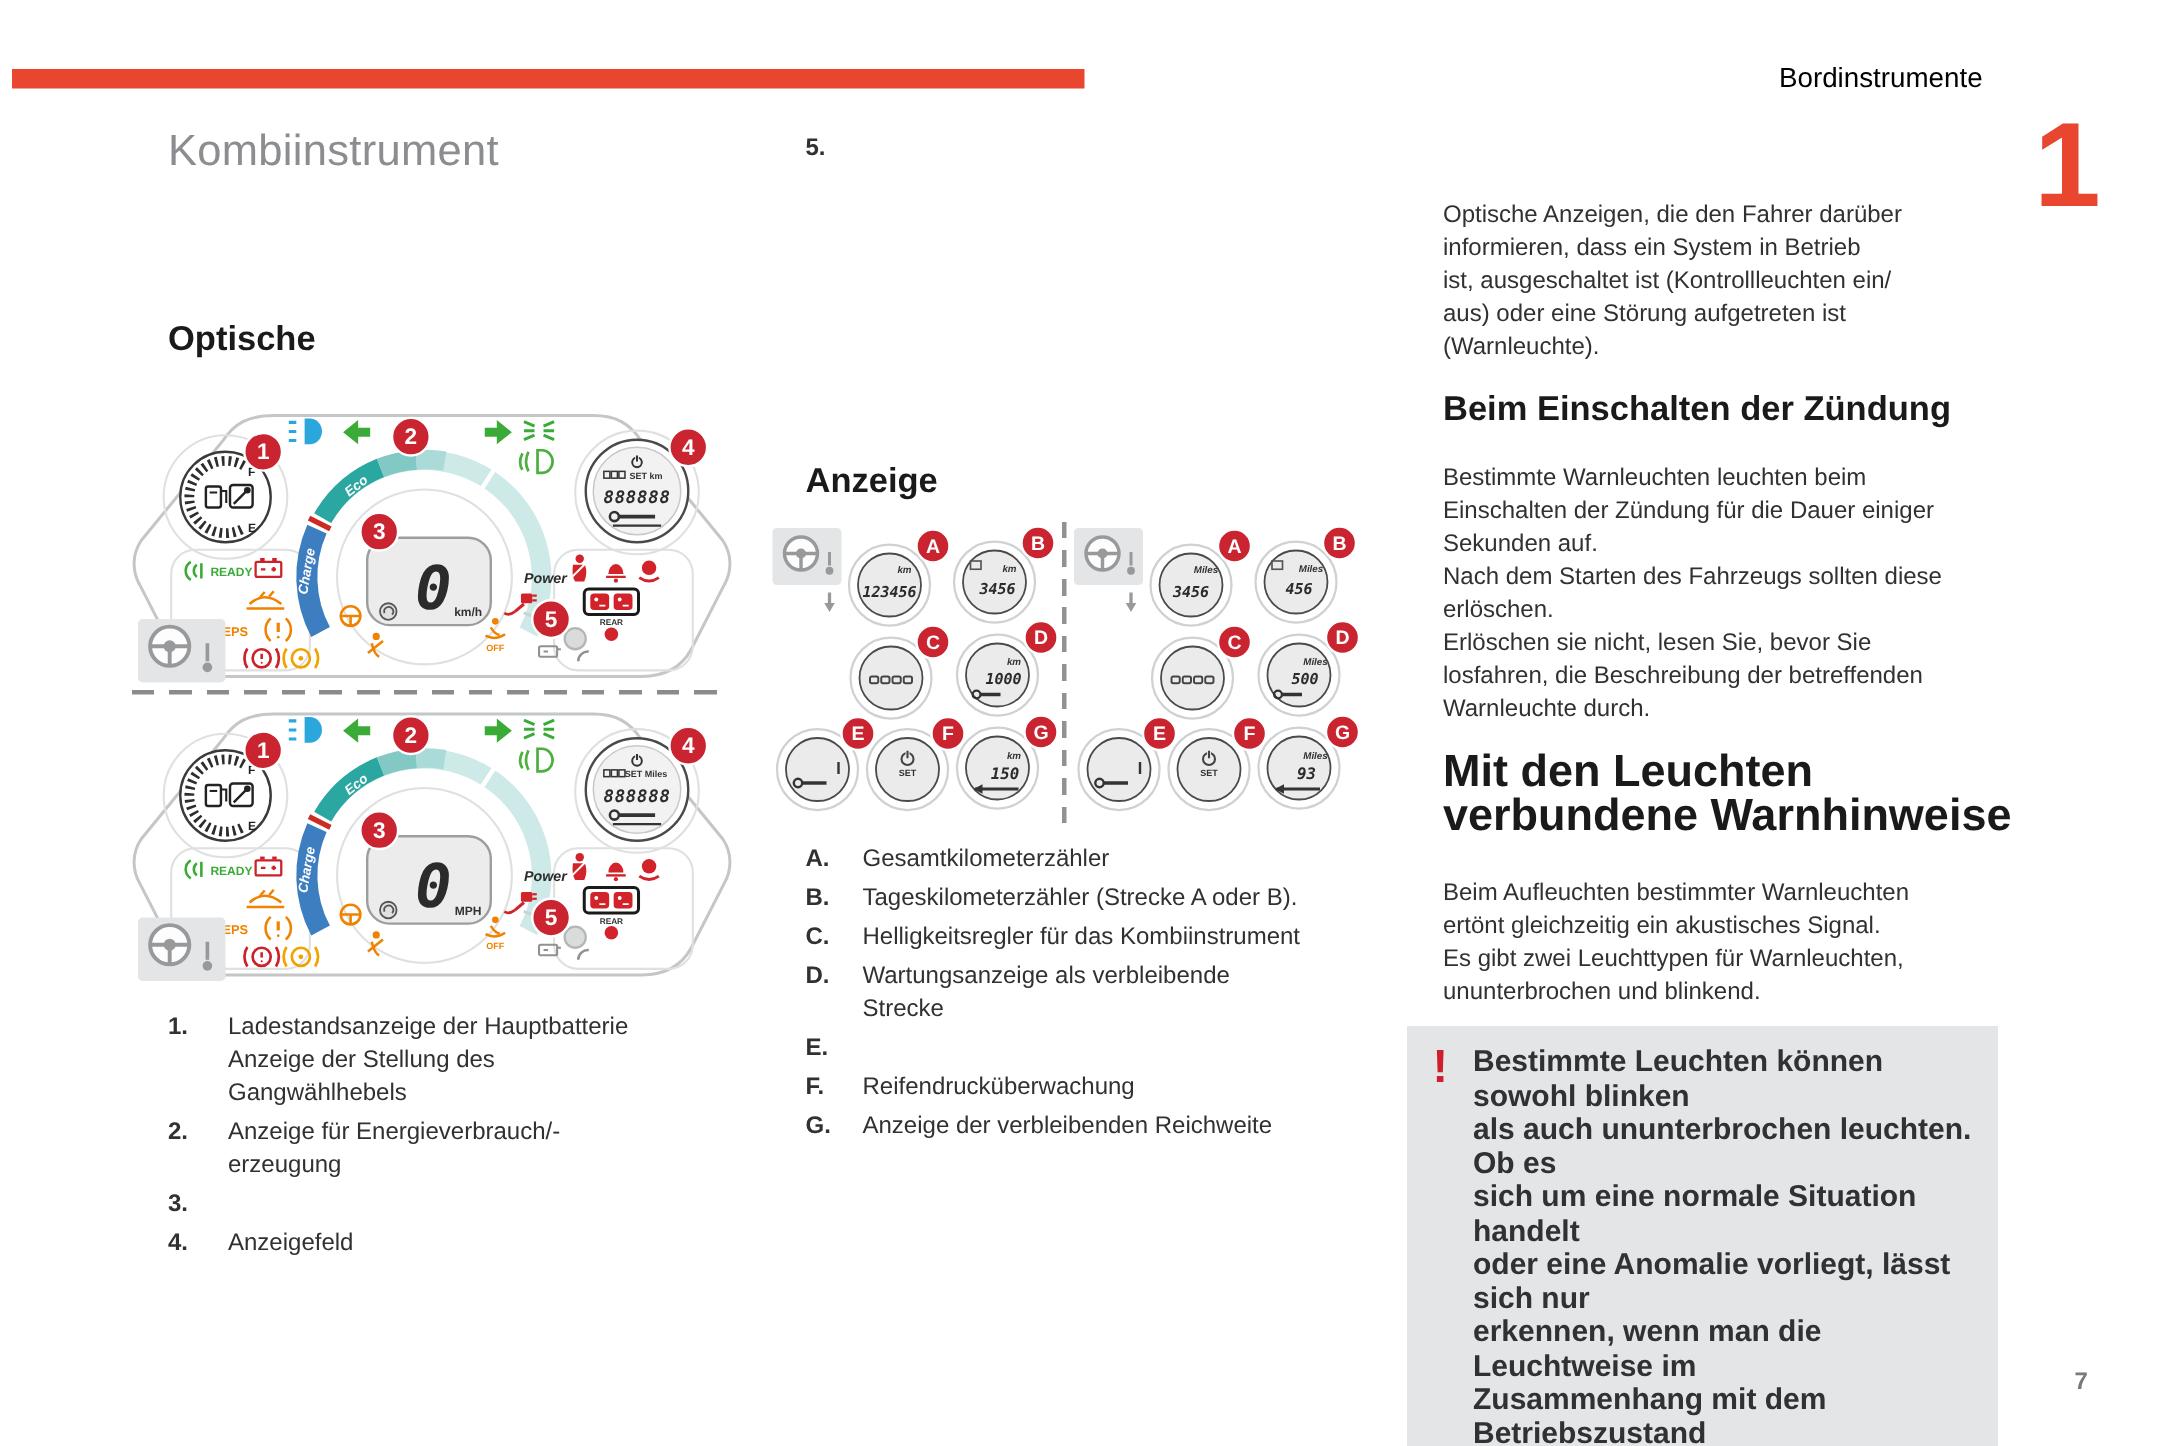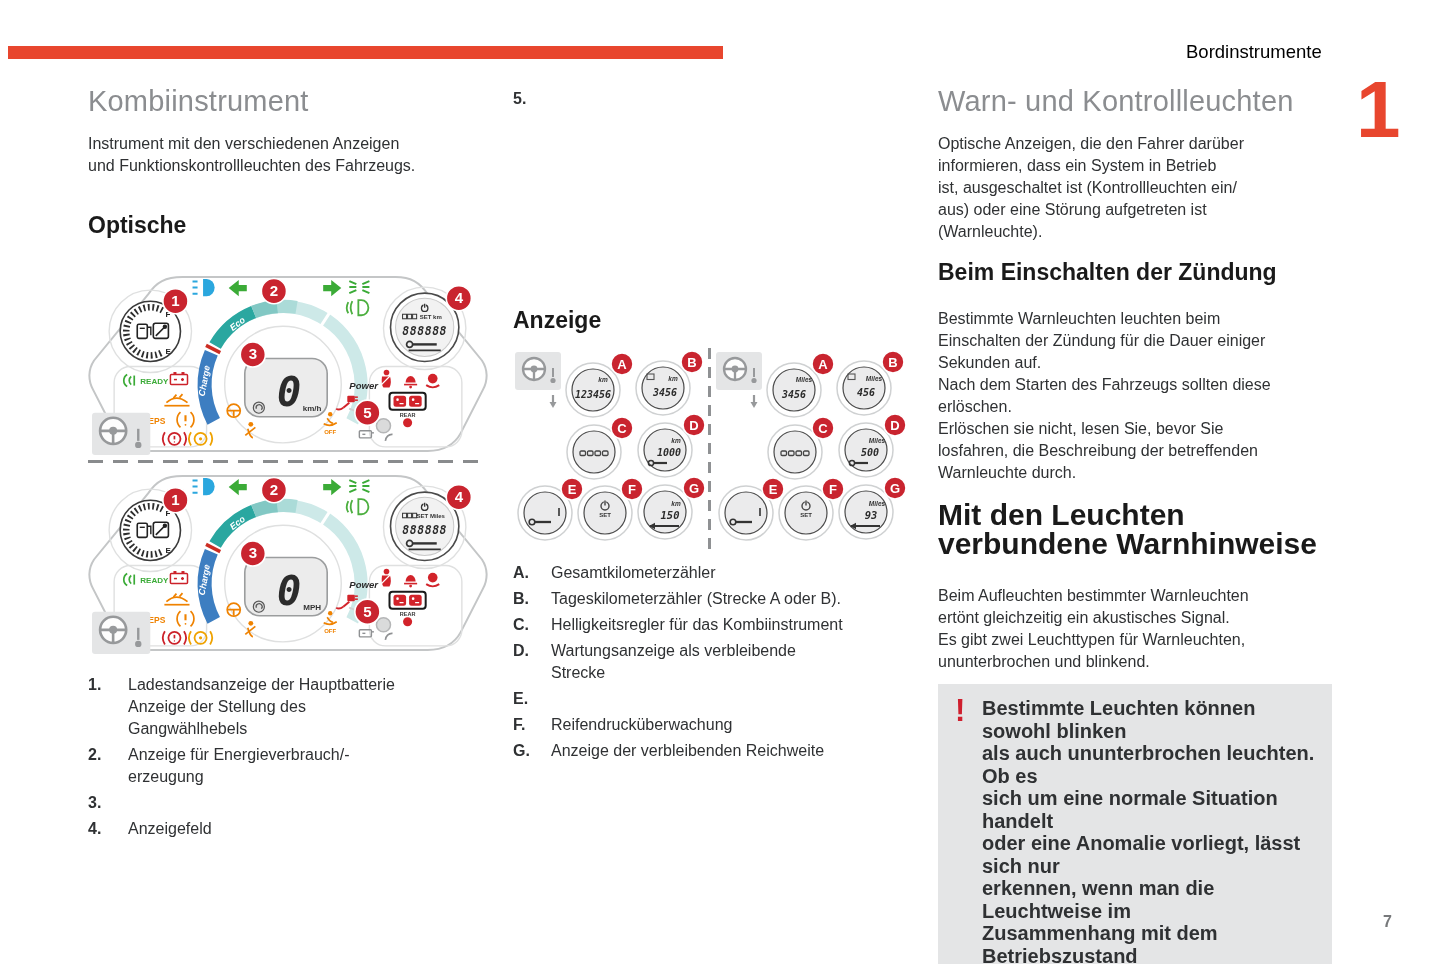--- a/index.html
+++ b/index.html
@@ -12,21 +12,21 @@
   .breadcrumb { position:absolute; left:1186px; top:41px; width:150px; font-size:18.5px; color:#000000; }
   .chapter-num { position:absolute; left:1356px; top:70px; font-size:80px; font-weight:700; color:#e8462e; line-height:1; }
   .page-num { position:absolute; left:1383px; top:913px; font-size:16px; font-weight:700; color:#77797b; }
 
   h1.doc { font-size:29px; font-weight:400; color:#8b8d90; letter-spacing:.2px; }
   h2.doc { font-size:23px; font-weight:700; color:#1a1a1a; }
   h2.doc-big { font-size:30px; line-height:29px; font-weight:700; color:#1a1a1a; white-space:pre-line; }
   .body { font-size:16px; line-height:22px; color:#2f3133; }
   .pre { white-space:pre-line; }
 
-  .abs { position:absolute; }
+  .abs { position:absolute;margin-left:24px; }
 
   
   .ref-list .li { display:flex; margin-bottom:4px; }
   .ref-list .n { flex:none; width:40px; font-weight:700; }
   .ref-list .t { white-space:pre-line; }
 
   
   .item5 { display:flex; }
   .item5 .n { flex:none; width:40px; font-weight:700; }
   .item5 .t { white-space:pre-line; }
@@ -69,22 +69,20 @@
 </style>
 </head>
 <body>
 
 <div class="page">
   <div class="topbar"></div>
   <div class="breadcrumb">Bordinstrumente</div>
   <div class="chapter-num">1</div>
 
   <h1 class="doc abs" style="left:88px;top:85px;">Kombiinstrument</h1>
-  <p class="body pre abs" style="left:88px;top:133px;width:404px;">Instrument mit den verschiedenen Anzeigen
-und Funktionskontrollleuchten des Fahrzeugs.</p>
   <h2 class="doc abs" style="left:88px;top:212px;">Optische</h2>
 
   <div class="cluster" style="top:270px;">
   <svg viewBox="0 0 402 190" width="404" height="191">
     <path d="M96,7 H308 C323,7 332,12 340,24 L394,90 C400,99 400,110 395,119 L373,162 C366,175 355,180 340,180 H62 C47,180 36,175 29,162 L7,119 C2,110 2,99 8,90 L62,24 C70,12 79,7 96,7 Z" fill="#fff" stroke="#c4c6c7" stroke-width="2"></path>
     <circle class="seam" cx="196" cy="114" r="58"></circle>
     <circle class="seam" cx="64" cy="61" r="41"></circle>
     <circle class="seam" cx="337" cy="58" r="41"></circle>
     <rect class="seam" x="28" y="96" width="92" height="80" rx="16"></rect>
     <rect class="seam" x="282" y="96" width="92" height="80" rx="16"></rect>
@@ -806,21 +804,20 @@
     <div class="li">
         <span class="n" style="width:38px">F.</span>
         <span class="t">Reifendrucküberwachung</span>
       </div>
     <div class="li">
         <span class="n" style="width:38px">G.</span>
         <span class="t">Anzeige der verbleibenden Reichweite</span>
       </div>
   </div>
 
-  <h1 class="doc abs" style="left:938px;top:85px;">Warn- und Kontrollleuchten</h1>
   <p class="body pre abs" style="left:938px;top:133px;width:400px;">Optische Anzeigen, die den Fahrer darüber
 informieren, dass ein System in Betrieb
 ist, ausgeschaltet ist (Kontrollleuchten ein/
 aus) oder eine Störung aufgetreten ist
 (Warnleuchte).</p>
   <h2 class="doc abs" style="left:938px;top:259px;">Beim Einschalten der Zündung</h2>
   <p class="body pre abs" style="left:938px;top:308px;width:400px;">Bestimmte Warnleuchten leuchten beim
 Einschalten der Zündung für die Dauer einiger
 Sekunden auf.
 Nach dem Starten des Fahrzeugs sollten diese

